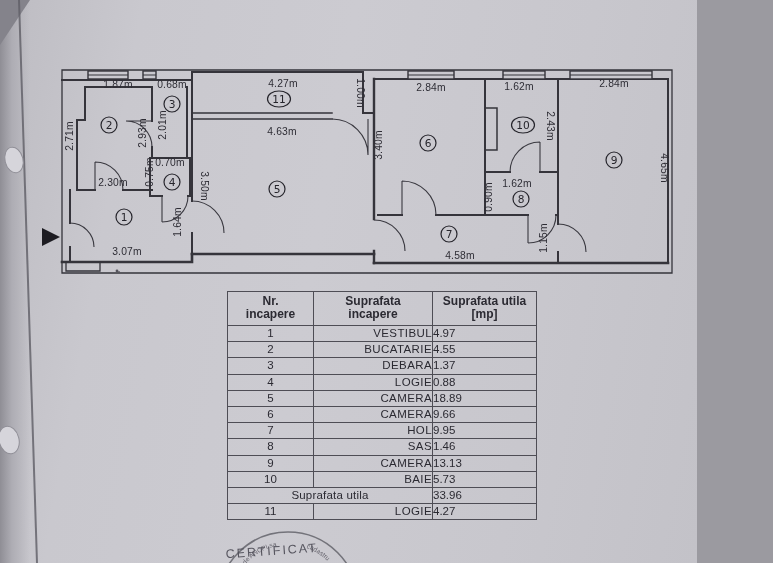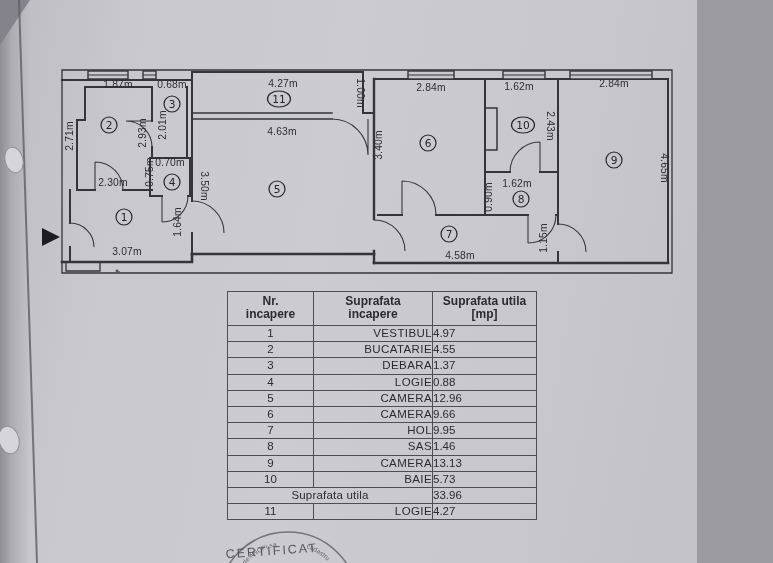--- a/index.html
+++ b/index.html
@@ -211,21 +211,21 @@
           <td class="c-val">1.37</td>
         </tr>
         <tr>
           <td class="c-nr">4</td>
           <td class="c-name">LOGIE</td>
           <td class="c-val">0.88</td>
         </tr>
         <tr>
           <td class="c-nr">5</td>
           <td class="c-name">CAMERA</td>
-          <td class="c-val">12.96</td>
+          <td class="c-val">18.89</td>
         </tr>
         <tr>
           <td class="c-nr">6</td>
           <td class="c-name">CAMERA</td>
           <td class="c-val">9.66</td>
         </tr>
         <tr>
           <td class="c-nr">7</td>
           <td class="c-name">HOL</td>
           <td class="c-val">9.95</td>

